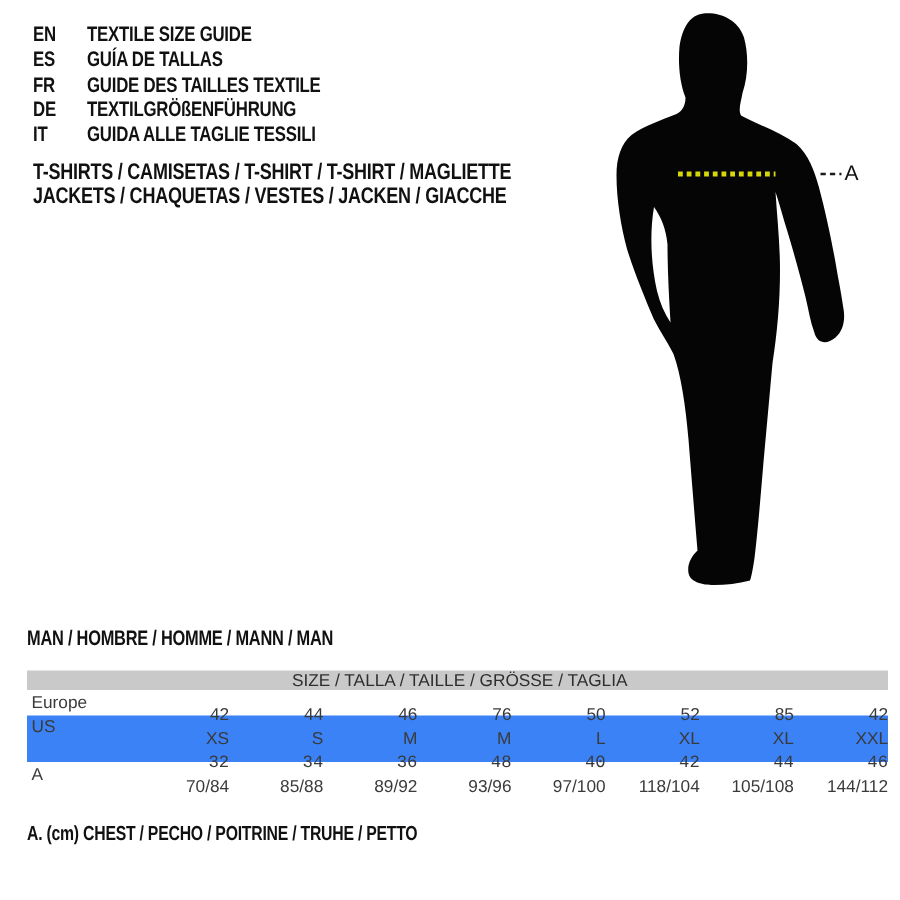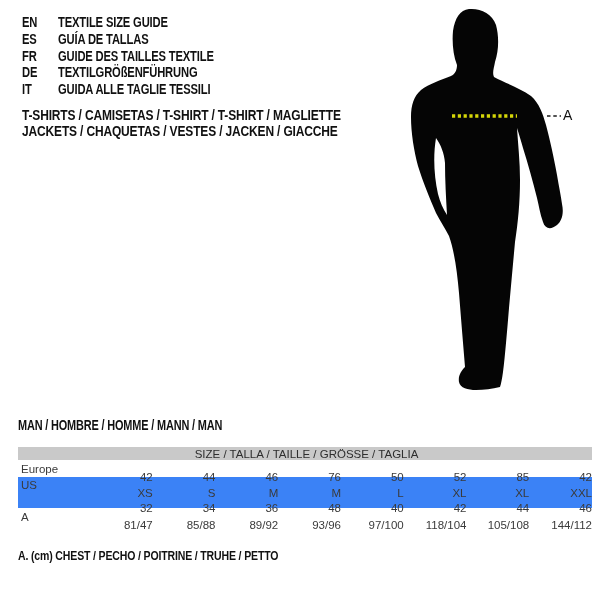--- a/index.html
+++ b/index.html
@@ -46,21 +46,21 @@
   }
   .table-header-bar {
     background: #c9c9c9; height: 13px;
     display: flex; align-items: center; padding-left: 3px;
     color: #2e2e2e; font-size: 11.5px; white-space: nowrap; justify-content: center;
   }
   .t-row { display: flex; align-items: center; }
   .t-row.shaded { background: #3b82f6; }
   .row-europe { height: 17px; }
   .row-us { height: 15px; }
-  .row-usnum { height: 16px; }
+  .row-usnum { height: 16px; font-family: Liberation Mono, monospace; }
   .row-a { height: 17px; }
   .t-label { flex: 0 0 72px; padding-left: 3px; text-align: left; }
   .t-cell { flex: 1 1 0; text-align: right; margin-top: 16px; }
 
   
   .footnote {
     position: absolute; left: 18px; top: 548px;
     font-size: 13.5px; font-weight: bold; letter-spacing: -0.2px;
     transform: scaleX(0.78); transform-origin: left top;
     white-space: nowrap;
@@ -181,21 +181,21 @@
       <span class="t-cell">36</span>
       <span class="t-cell">48</span>
       <span class="t-cell">40</span>
       <span class="t-cell">42</span>
       <span class="t-cell">44</span>
       <span class="t-cell">46</span>
     </div>
 
     <div class="t-row row-a">
       <span class="t-label">A</span>
-      <span class="t-cell">81/47</span>
+      <span class="t-cell">70/84</span>
       <span class="t-cell">85/88</span>
       <span class="t-cell">89/92</span>
       <span class="t-cell">93/96</span>
       <span class="t-cell">97/100</span>
       <span class="t-cell">118/104</span>
       <span class="t-cell">105/108</span>
       <span class="t-cell">144/112</span>
     </div>
   </div>
 

